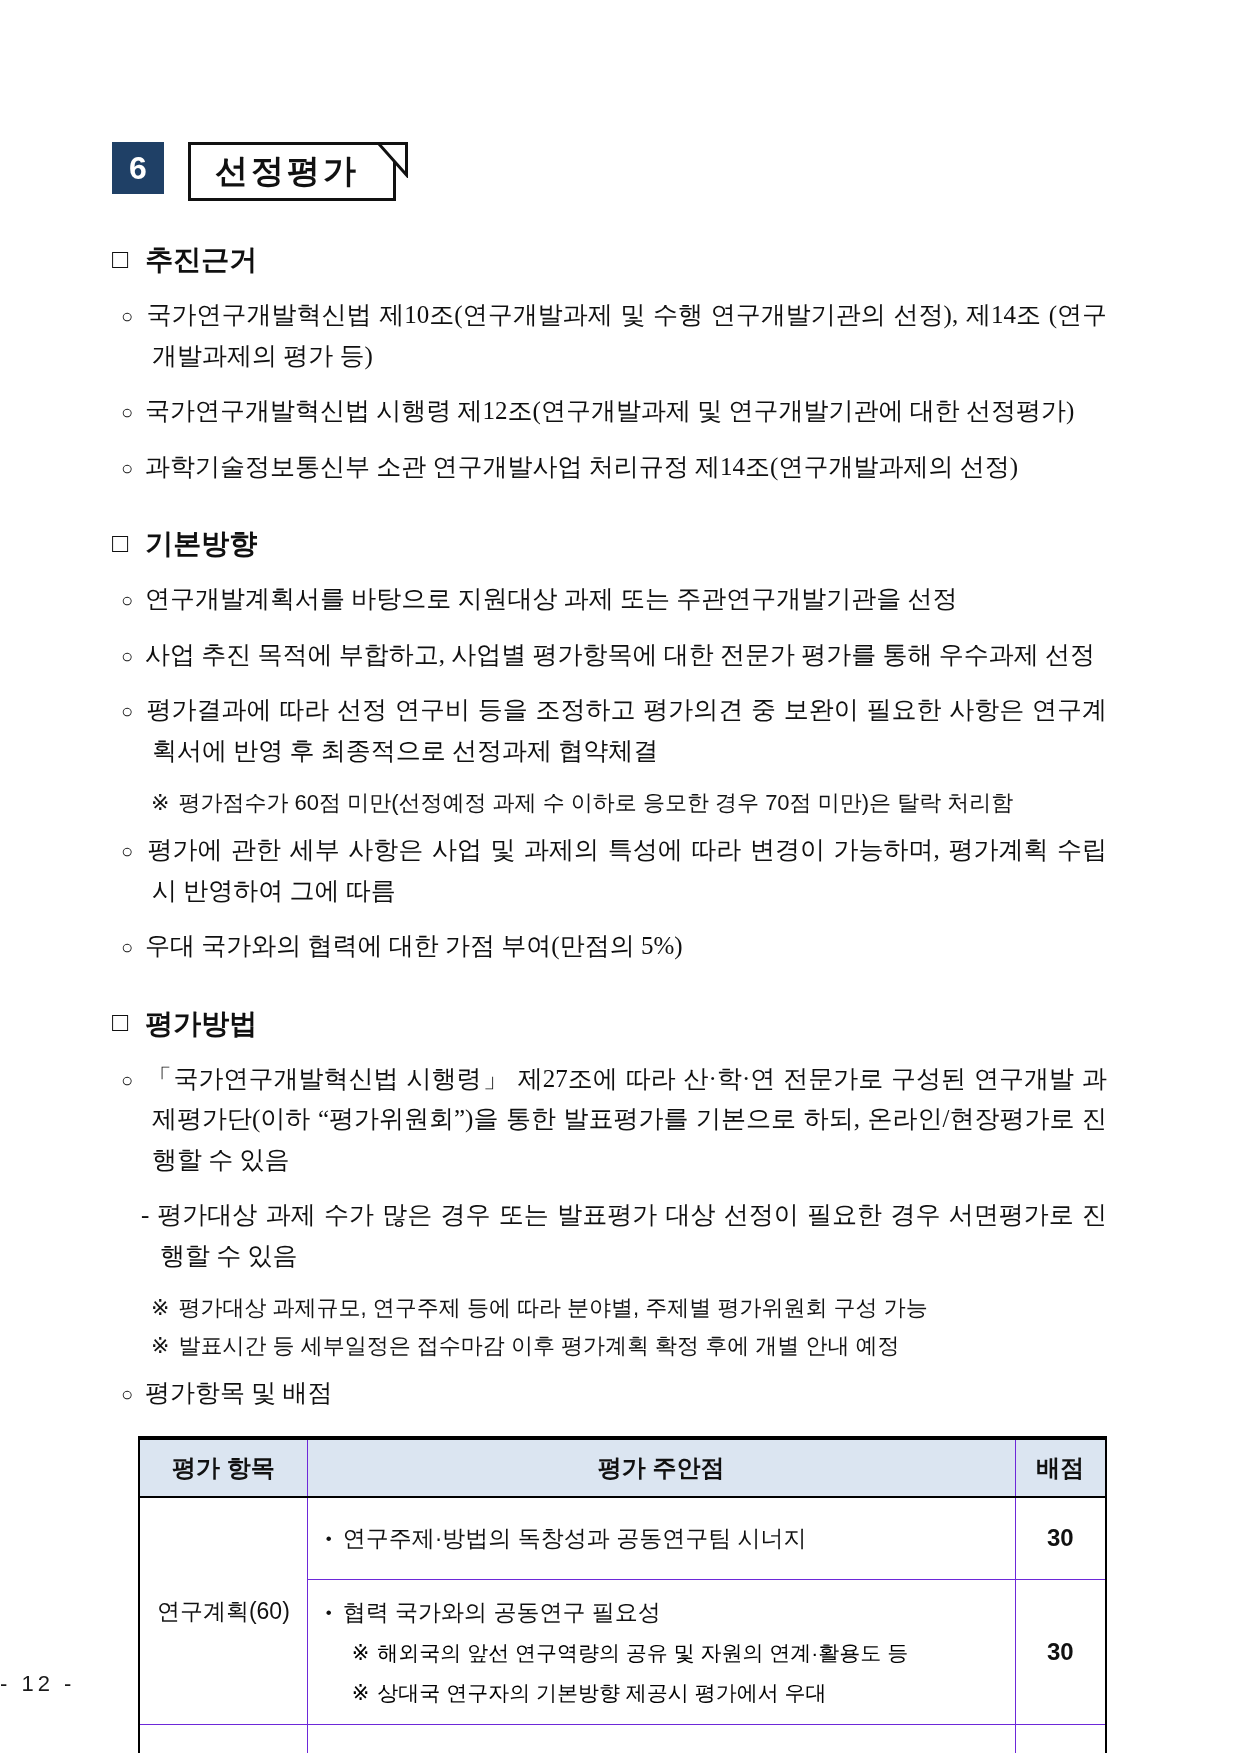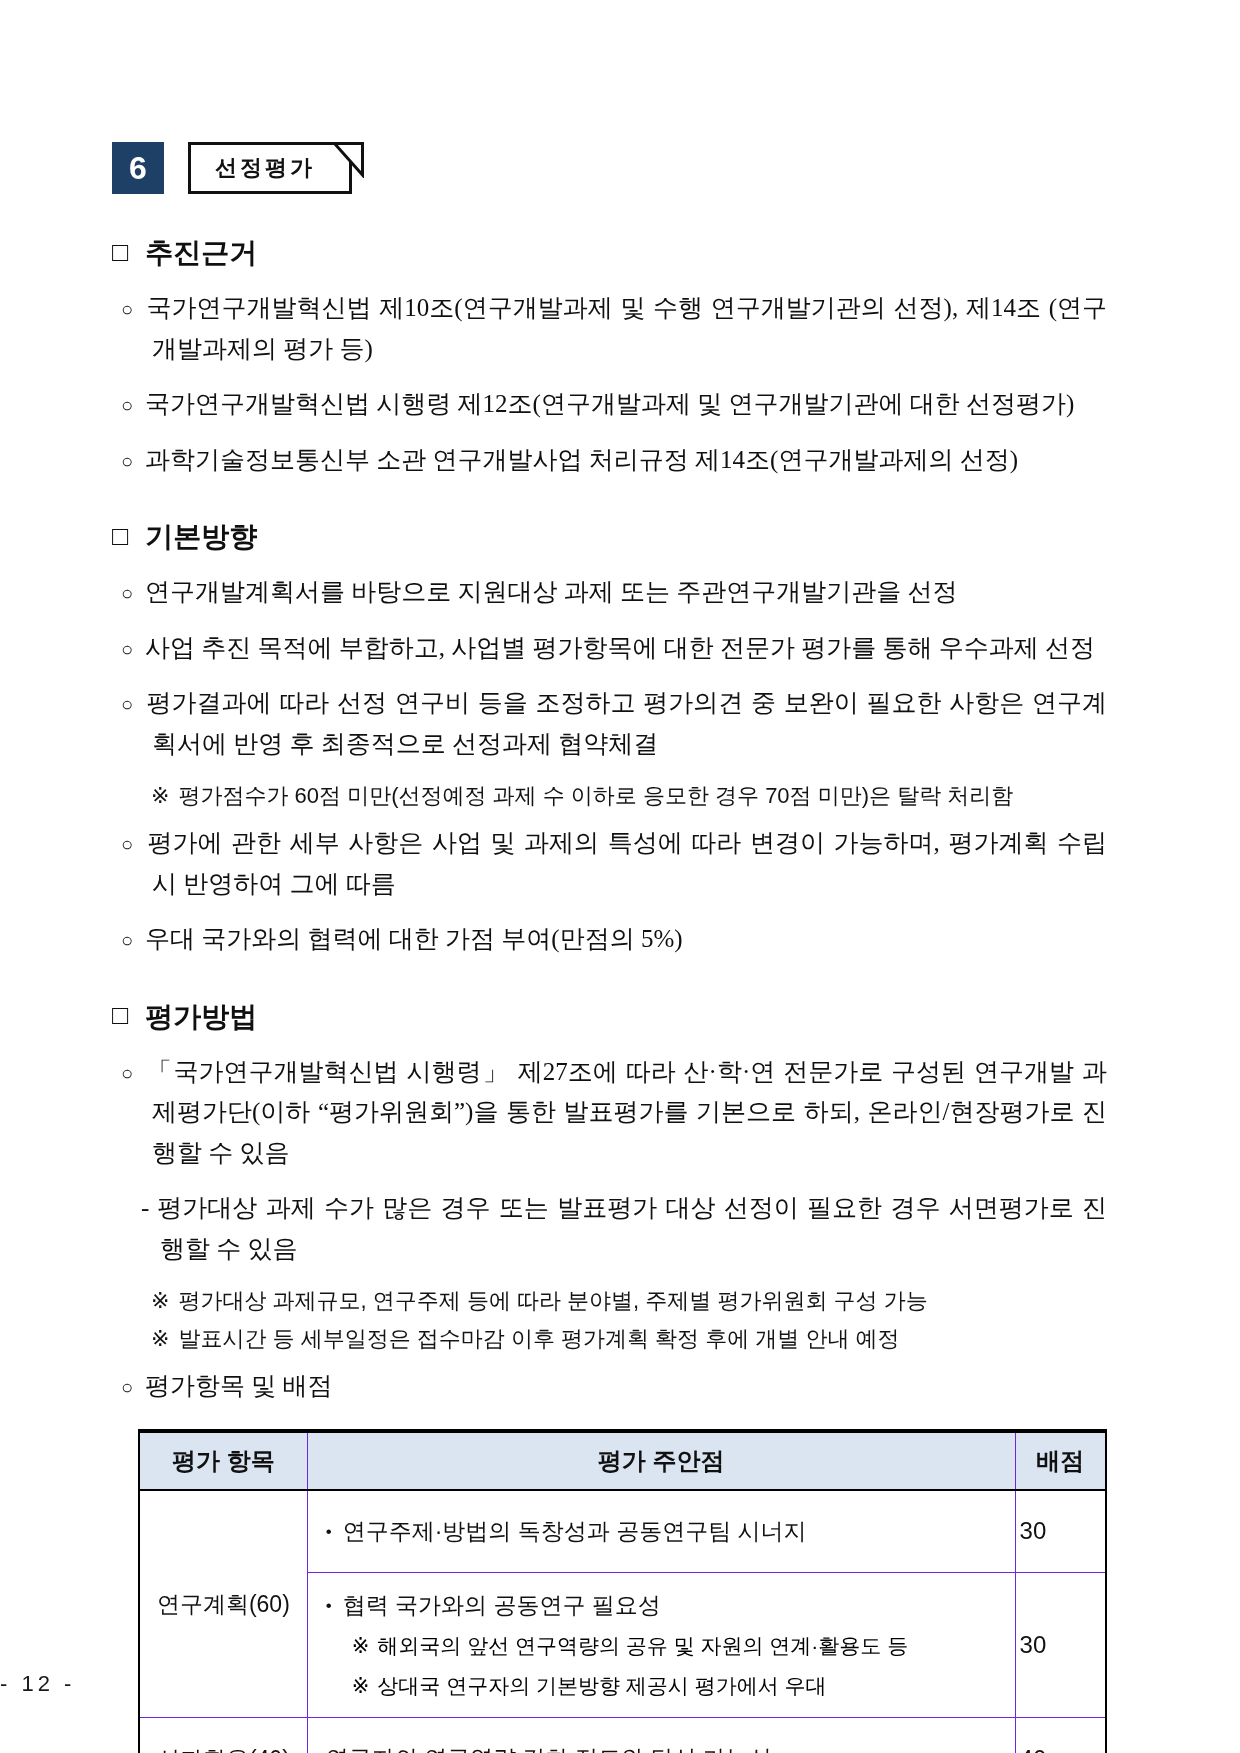--- a/index.html
+++ b/index.html
@@ -28,21 +28,21 @@
   .title-box {
     position:relative;
     border:3px solid #111;
     background:#fff;
     display:flex; align-items:center;
     padding:4px 34px 4px 24px;
     margin-left:10px;
   }
   .title-box .title-text {
     font-family:"Liberation Sans","DejaVu Sans",sans-serif;
-    font-weight:bold; font-size:22px; letter-spacing:3px; color:#111;
+    font-weight:bold; font-size:33px; letter-spacing:3px; color:#111;
   }
   .fold-svg { position:absolute; top:-3px; right:-15px; }
 
   
   .sec-heading {
     display:flex; align-items:center; gap:17px;
     font-size:28px; font-weight:bold; color:#101010;
     margin-top:38px; margin-bottom:16px; margin-left:2px;
   }
   .sec-heading .sq { font-weight:normal; font-size:27px; line-height:1; transform:translateY(-1px); }
@@ -88,21 +88,21 @@
   table.eval thead th {
     background:#dbe5f1;
     border-bottom:2px solid #000;
     font-size:24px; font-weight:bold;
     text-align:center; padding:12px 6px;
   }
   col.c-item { width:17.4%; }
   col.c-focus { width:73.2%; }
   col.c-score { width:9.4%; }
   td.cell-label { text-align:center; vertical-align:middle; font-size:23px; padding:2px 4px; }
-  td.cell-score { vertical-align:middle; font-size:24px; padding:10px 4px; }
+  td.cell-score { text-align:center; vertical-align:middle; font-size:24px; padding:10px 4px;font-weight:bold; }
   td.cell-focus { vertical-align:middle; padding:16px 18px; }
   td.cell-focus.tall { padding:24px 18px; }
   .bullet-line { font-size:23px; line-height:1.45; }
   .bullet-line .dot { font-size:17px; margin-right:11px; vertical-align:2px; }
   .cell-note { font-size:21px; line-height:1.5; padding-left:26px; margin-top:8px; color:#000000; }
   .cell-note .marker { margin-right:8px; }
 
   
   .page-footer {
     position:absolute; left:0; right:0; bottom:56px;

